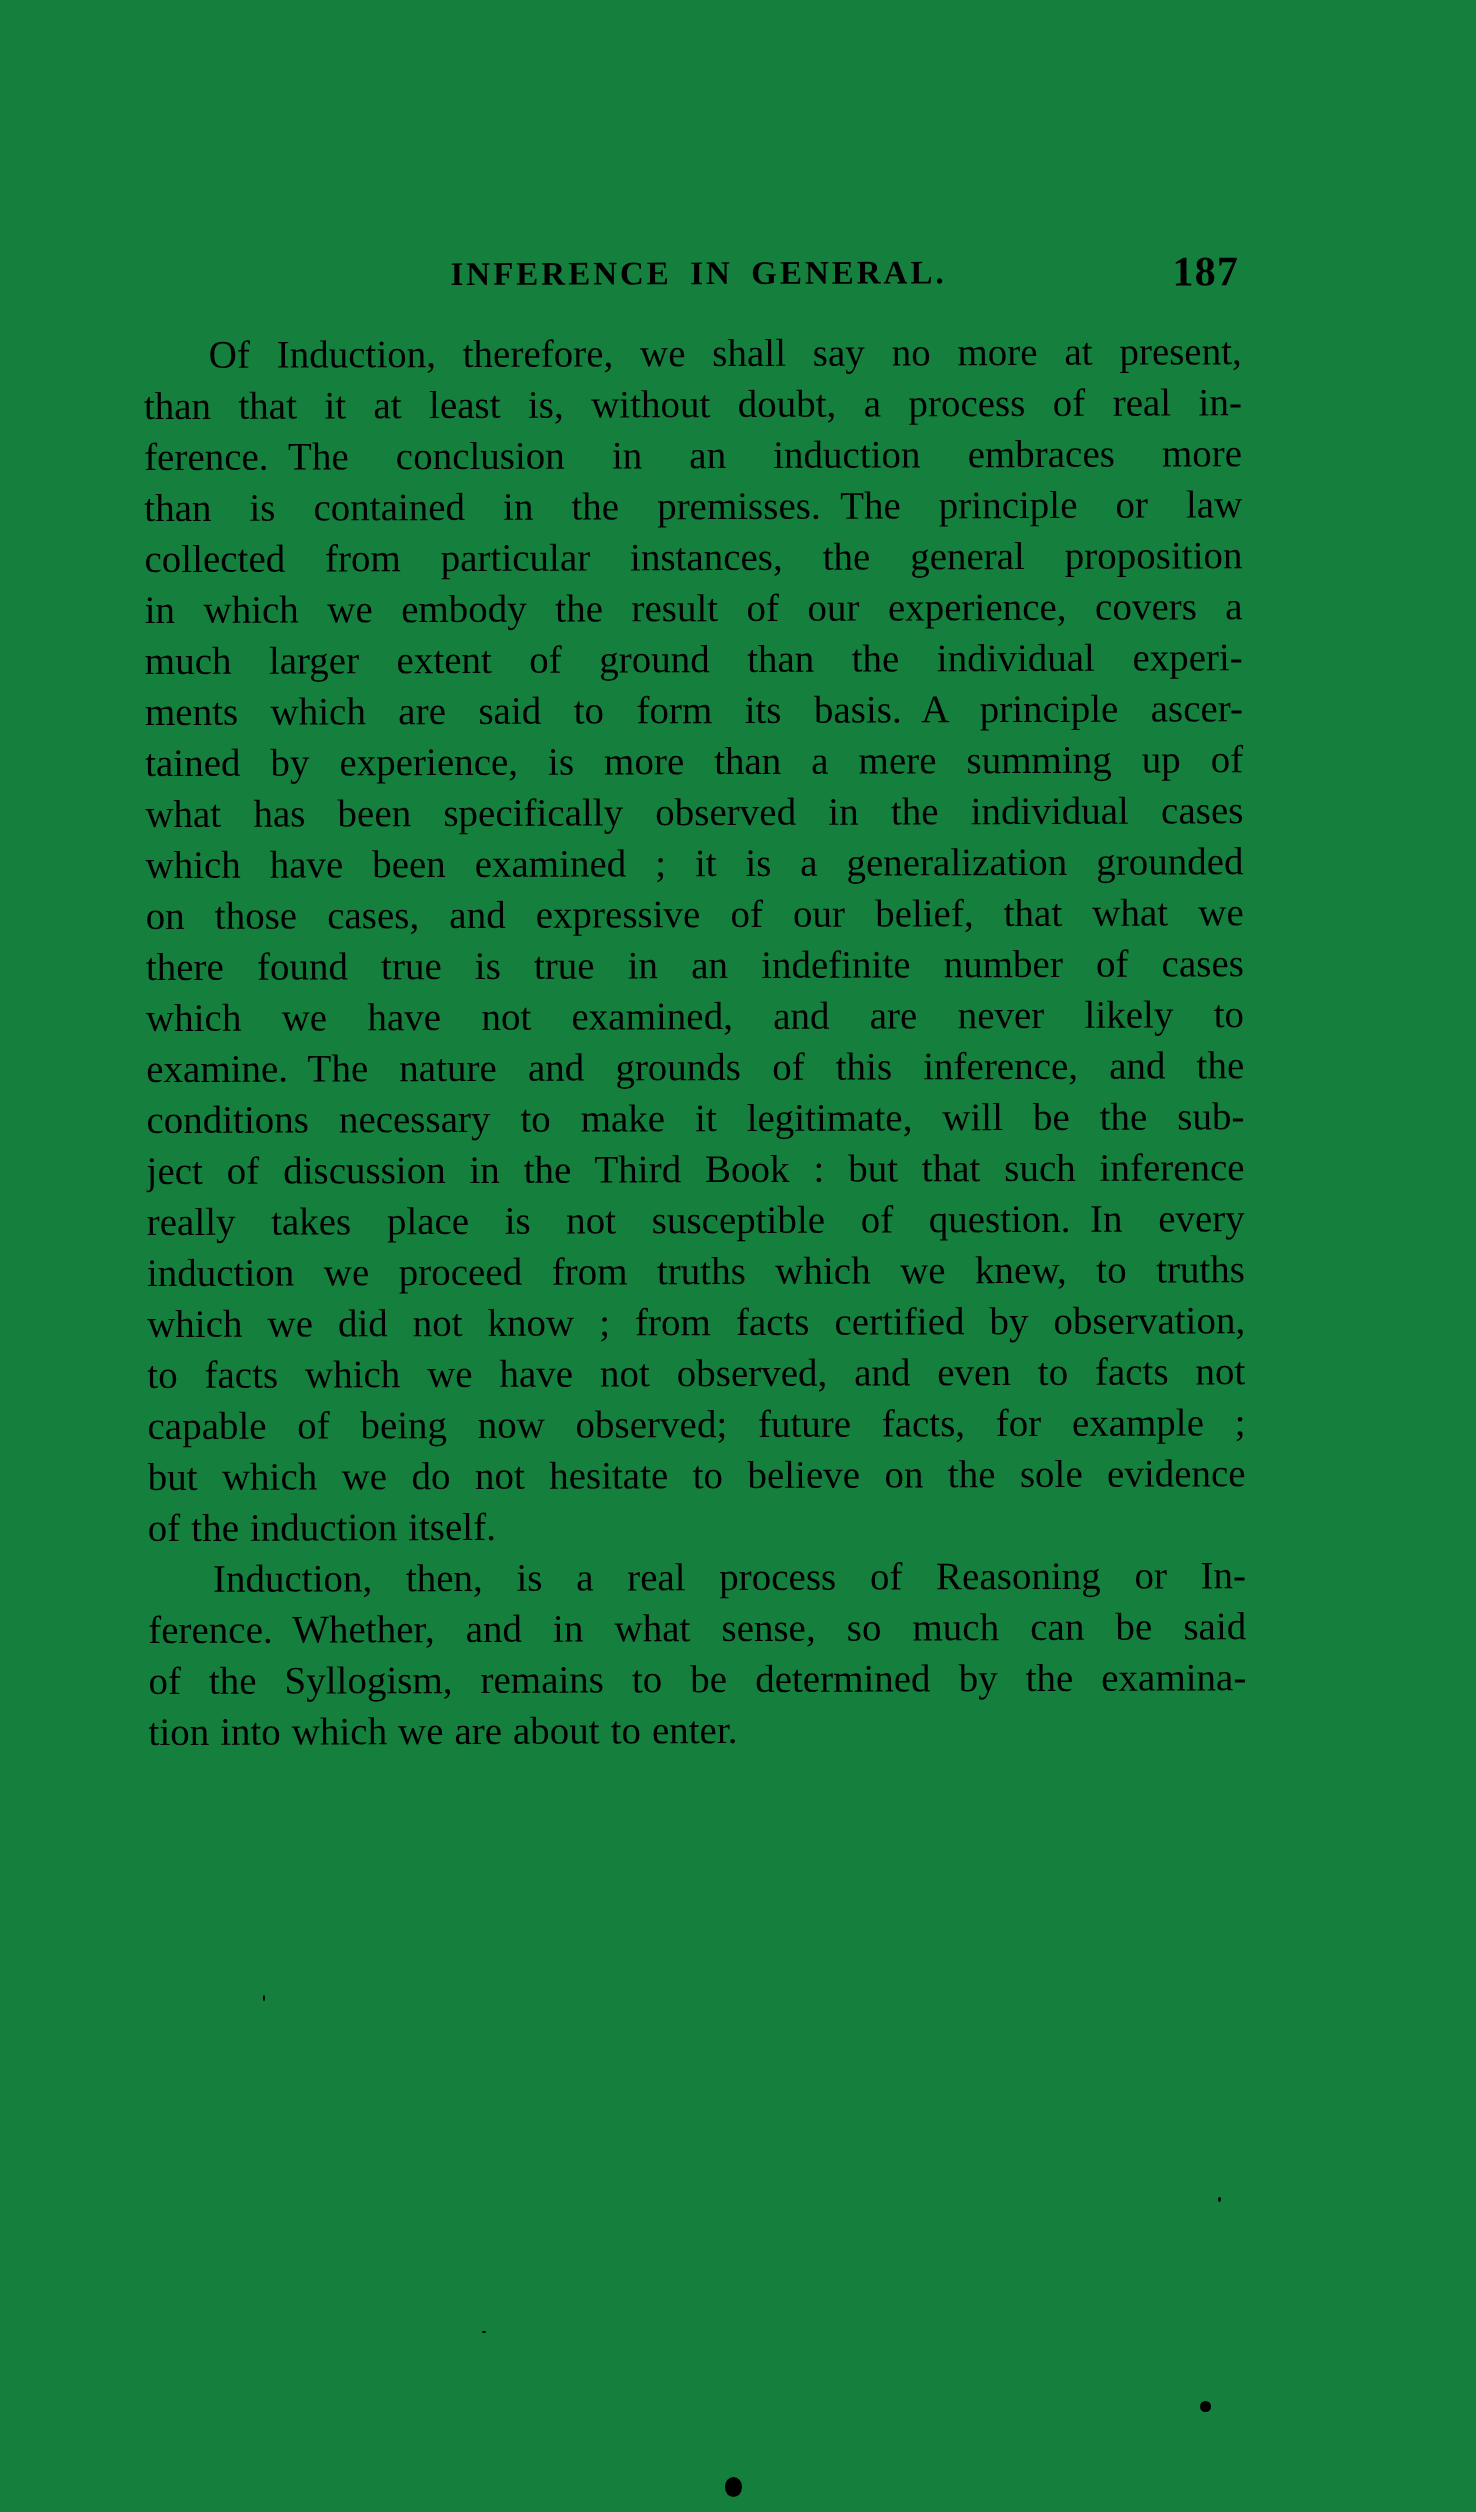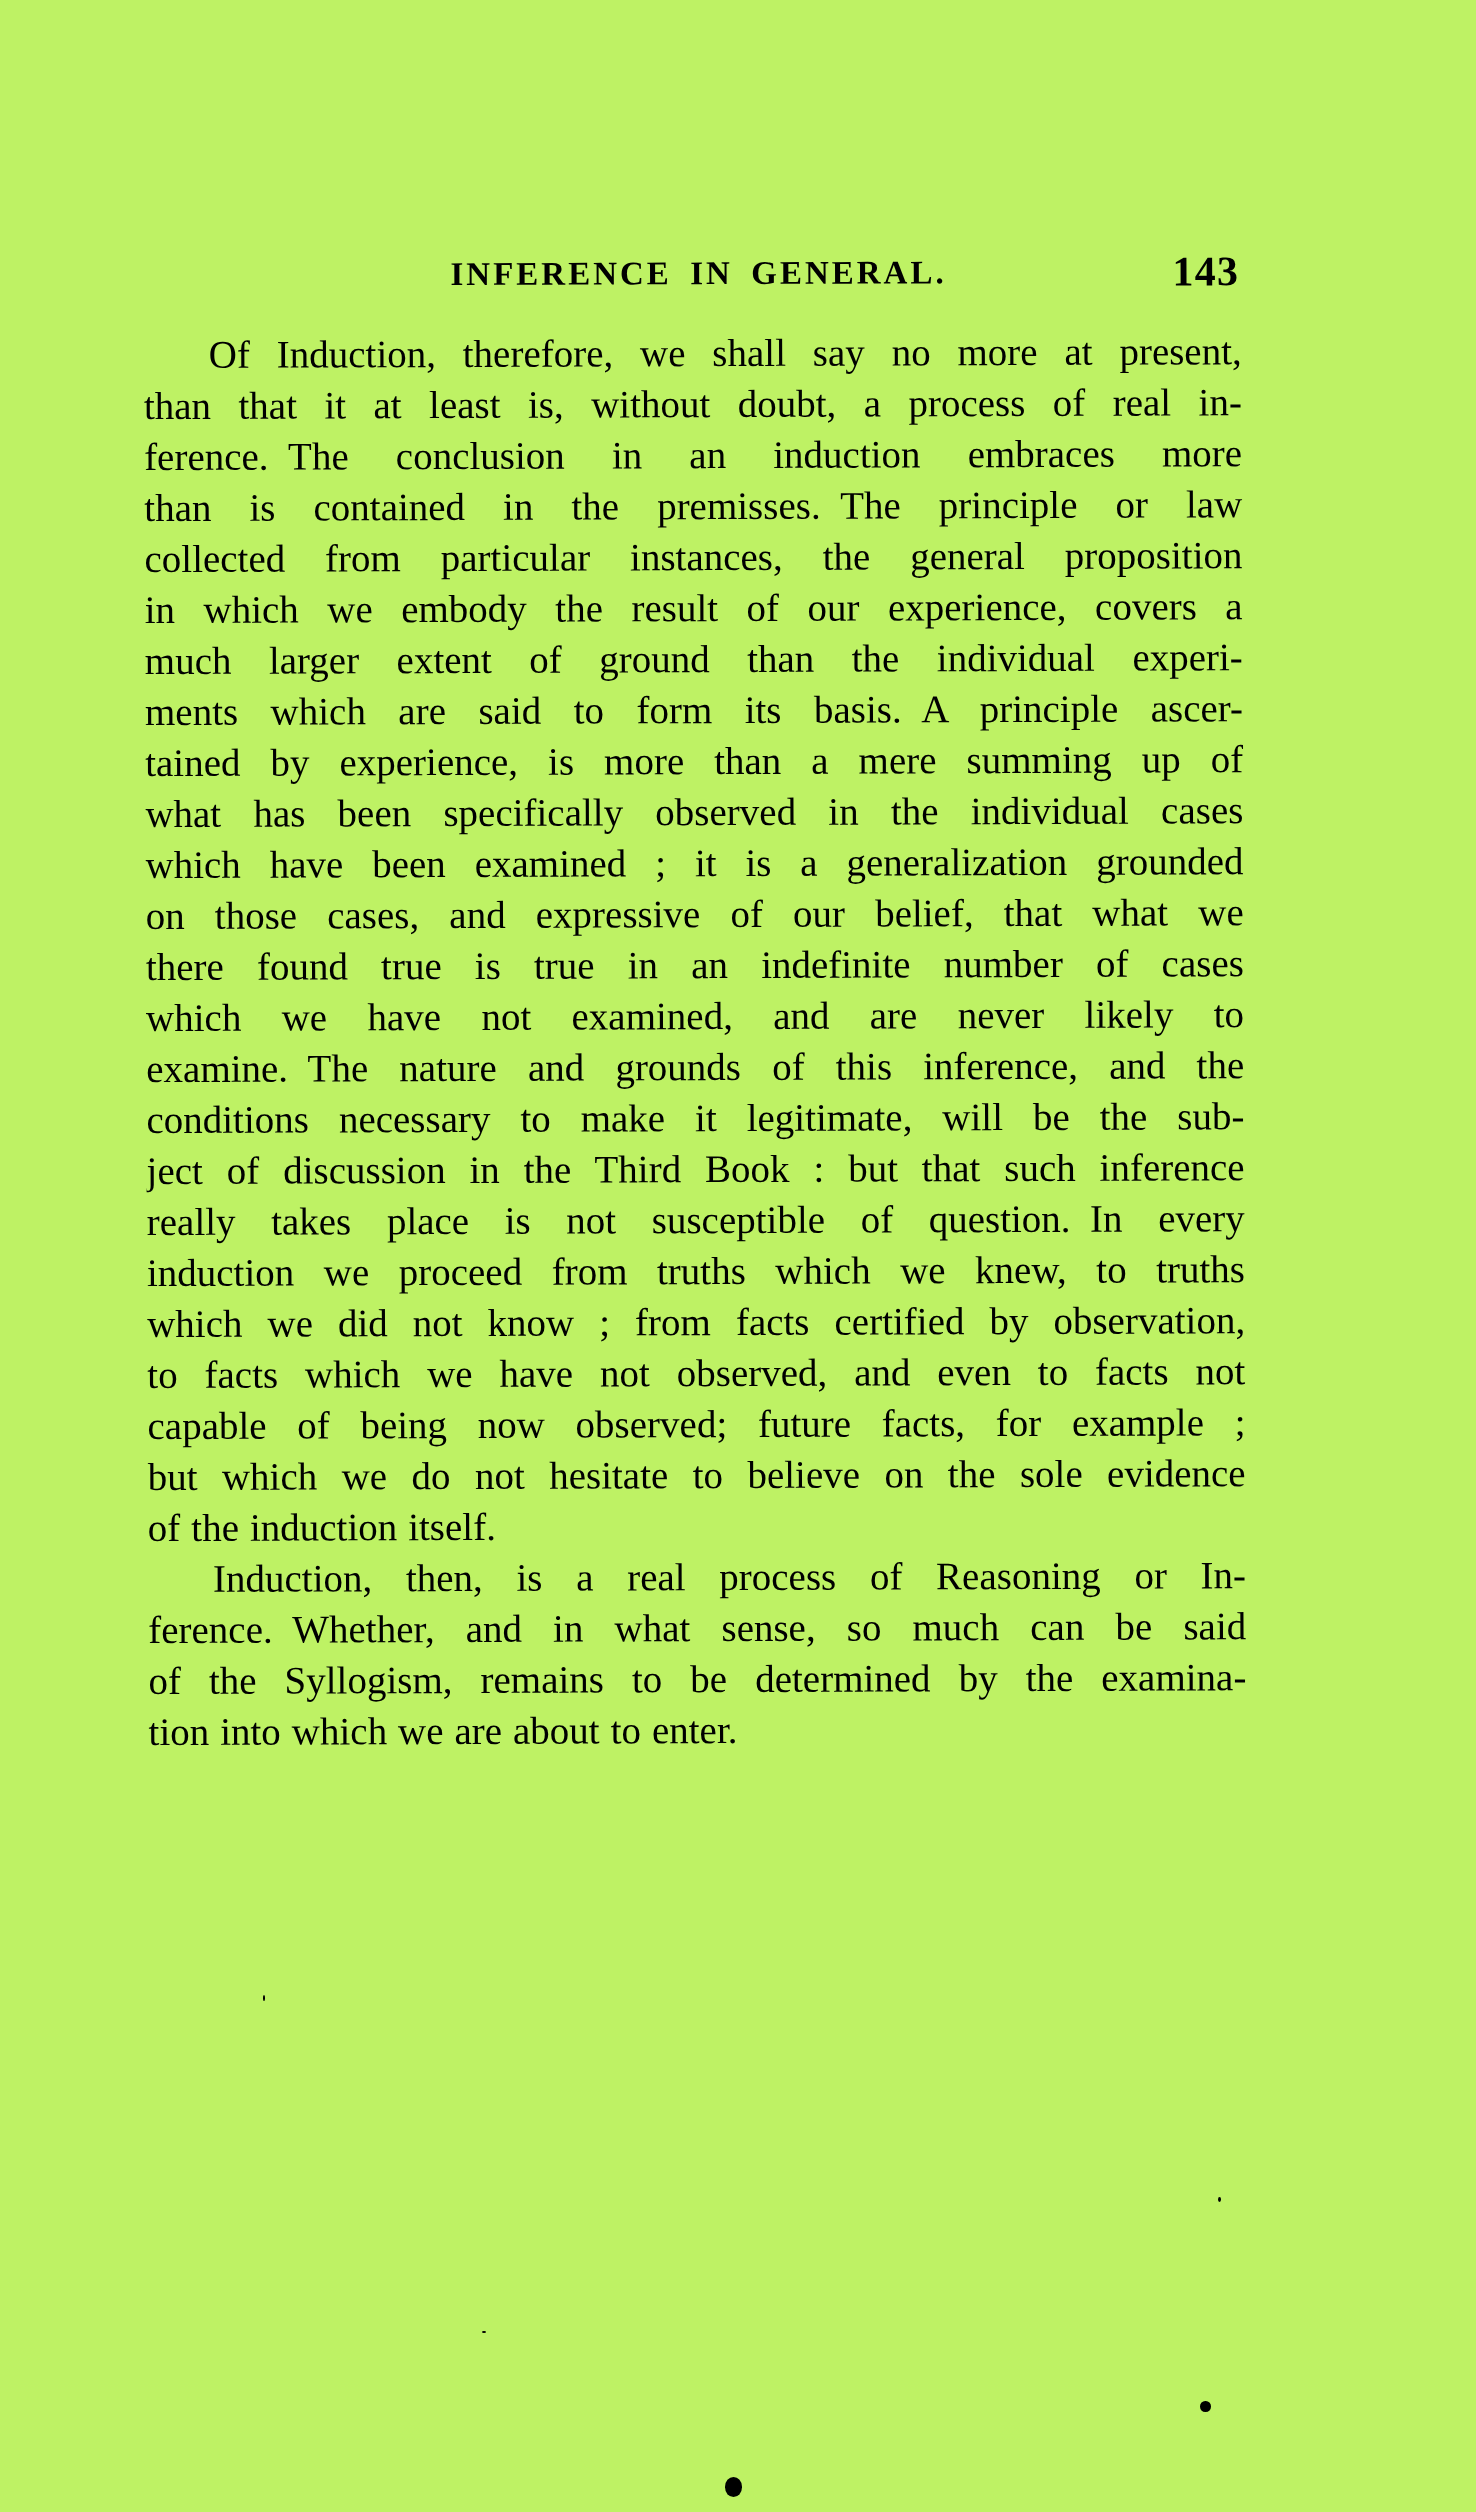--- a/index.html
+++ b/index.html
@@ -1,21 +1,21 @@
 <!DOCTYPE html>
 <html style="font-size:9.5px"><head>
 <meta charset="utf-8">
 <style>
   html, body { margin: 0; padding: 0; background: #ffffff; }
 
   .page {
     position: relative;
     width: 1477px;
     height: 2512px;
-    background: #bef264;
+    background: #15803d;
     overflow: hidden;
     color: #000;
   }
 
   .content {
     position: absolute;
     inset: 0;
     transform: rotate(-0.2deg);
     transform-origin: 50% 40%;
   }
@@ -81,21 +81,21 @@
   }
 </style>
 </head>
 <body>
 
 <div class="page">
   <div class="content">
 
     <div>
       <span class="running-title">INFERENCE IN GENERAL.</span>
-      <span class="page-number">143</span>
+      <span class="page-number">187</span>
     </div>
 
     <div class="body-text" id="body-text">
         <div class="paragraph">
           <div class="line indent">Of Induction, therefore, we shall say no more at present,</div>
           <div class="line">than that it at least is, without doubt, a process of real in-</div>
           <div class="line">ference. The conclusion in an induction embraces more</div>
           <div class="line">than is contained in the premisses. The principle or law</div>
           <div class="line">collected from particular instances, the general proposition</div>
           <div class="line">in which we embody the result of our experience, covers a</div>

